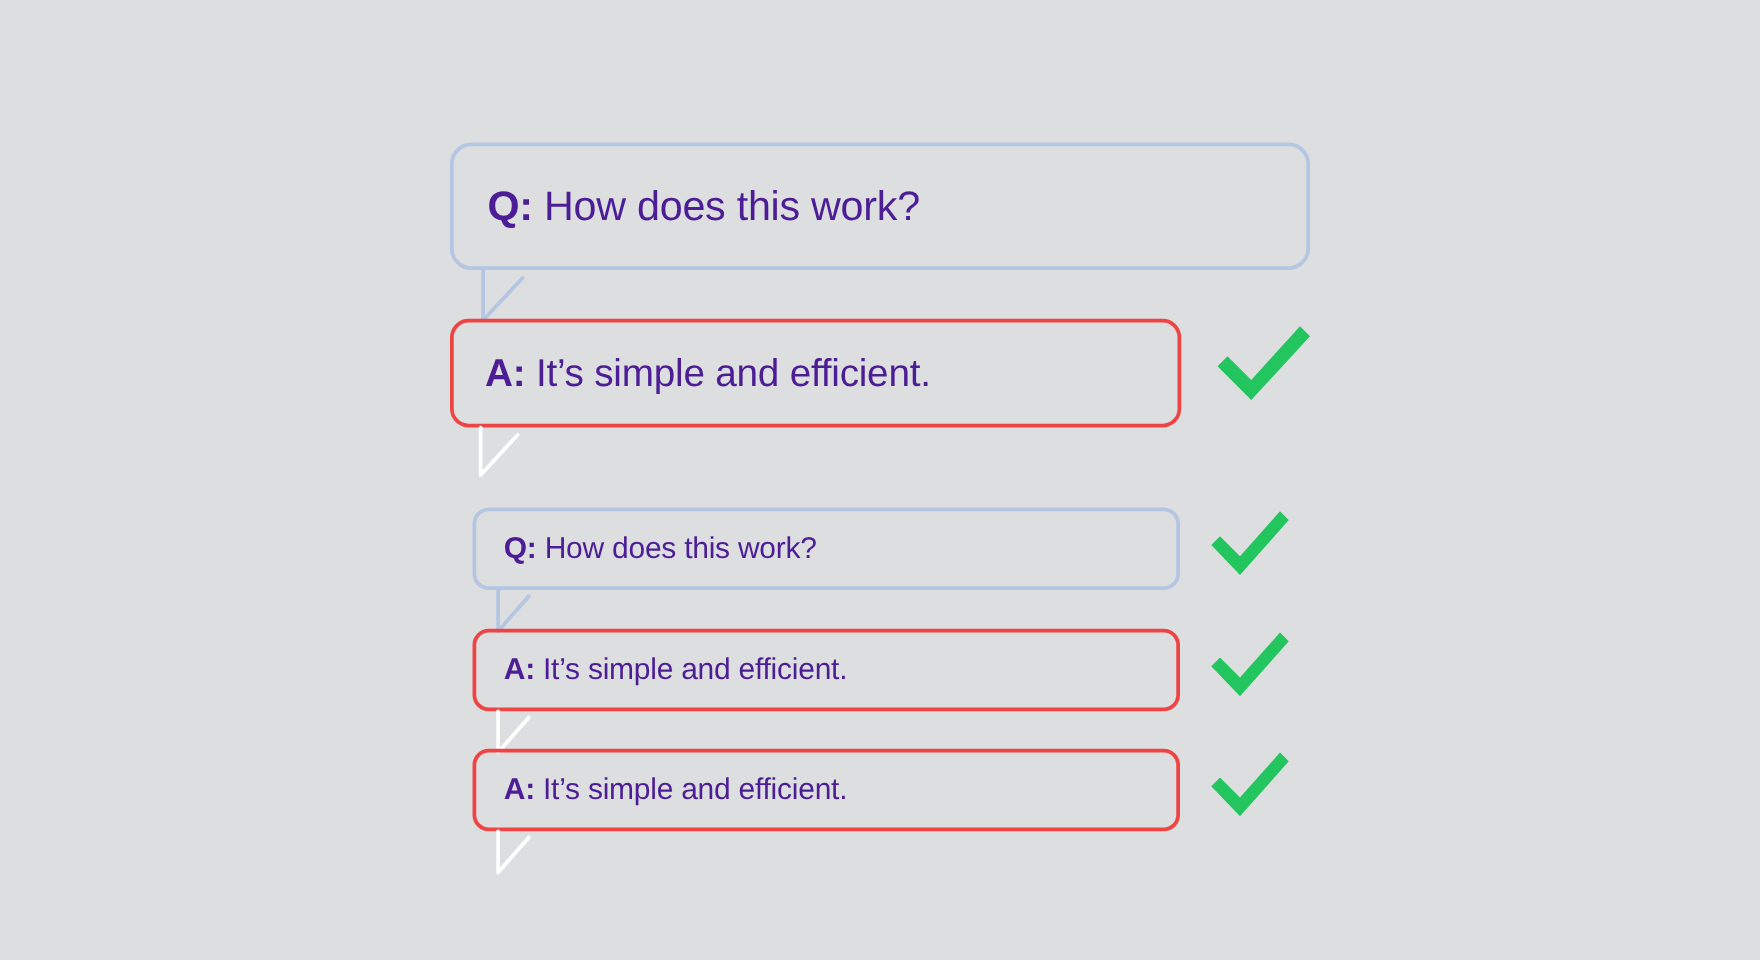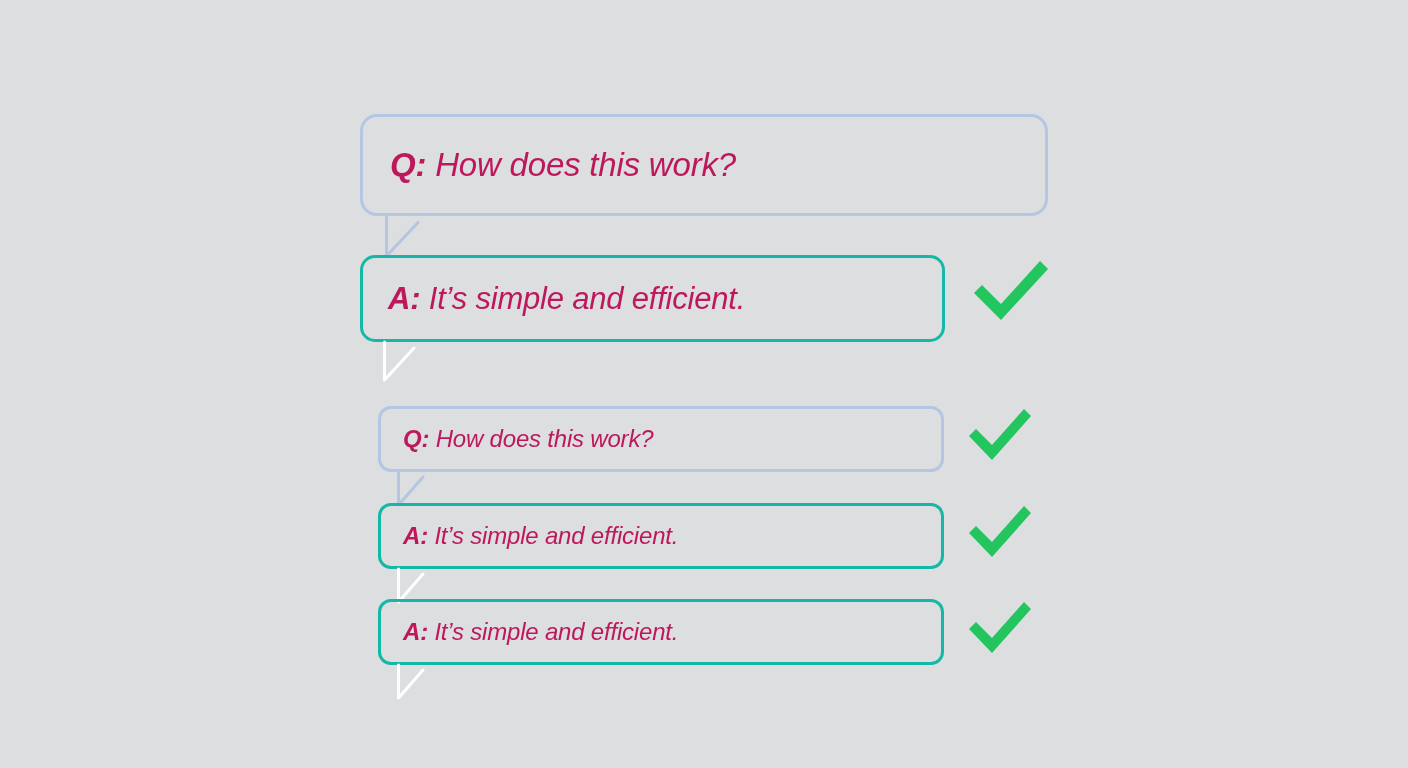--- a/index.html
+++ b/index.html
@@ -30,23 +30,22 @@
   .bubble {
     position: relative;
     box-sizing: border-box;
     background: transparent;
     display: flex;
     align-items: center;
   }
 
   .bubble .label {
     white-space: nowrap;
-    color: #be185d;
+    color: #4c1d95;
     letter-spacing: -0.2px;
-    font-style: italic;
   }
   .bubble .label .tag {
     font-weight: 700;
   }
   .bubble .label .body {
     font-weight: 400;
   }
 
   
   .tail {
@@ -55,21 +54,21 @@
     pointer-events: none;
     overflow: visible;
   }
 
   
   .bubble.q {
     border: 3px solid #b4c6e1;
   }
   
   .bubble.a {
-    border: 3px solid #14b8a6;
+    border: 3px solid #ef4444;
   }
 
   
   .check {
     flex: 0 0 auto;
   }
 
   
   #row-q-large { left: 360px; top: 114px; }
   #row-q-large .bubble { width: 688px; height: 102px; border-radius: 17px; padding: 0 27px; }

